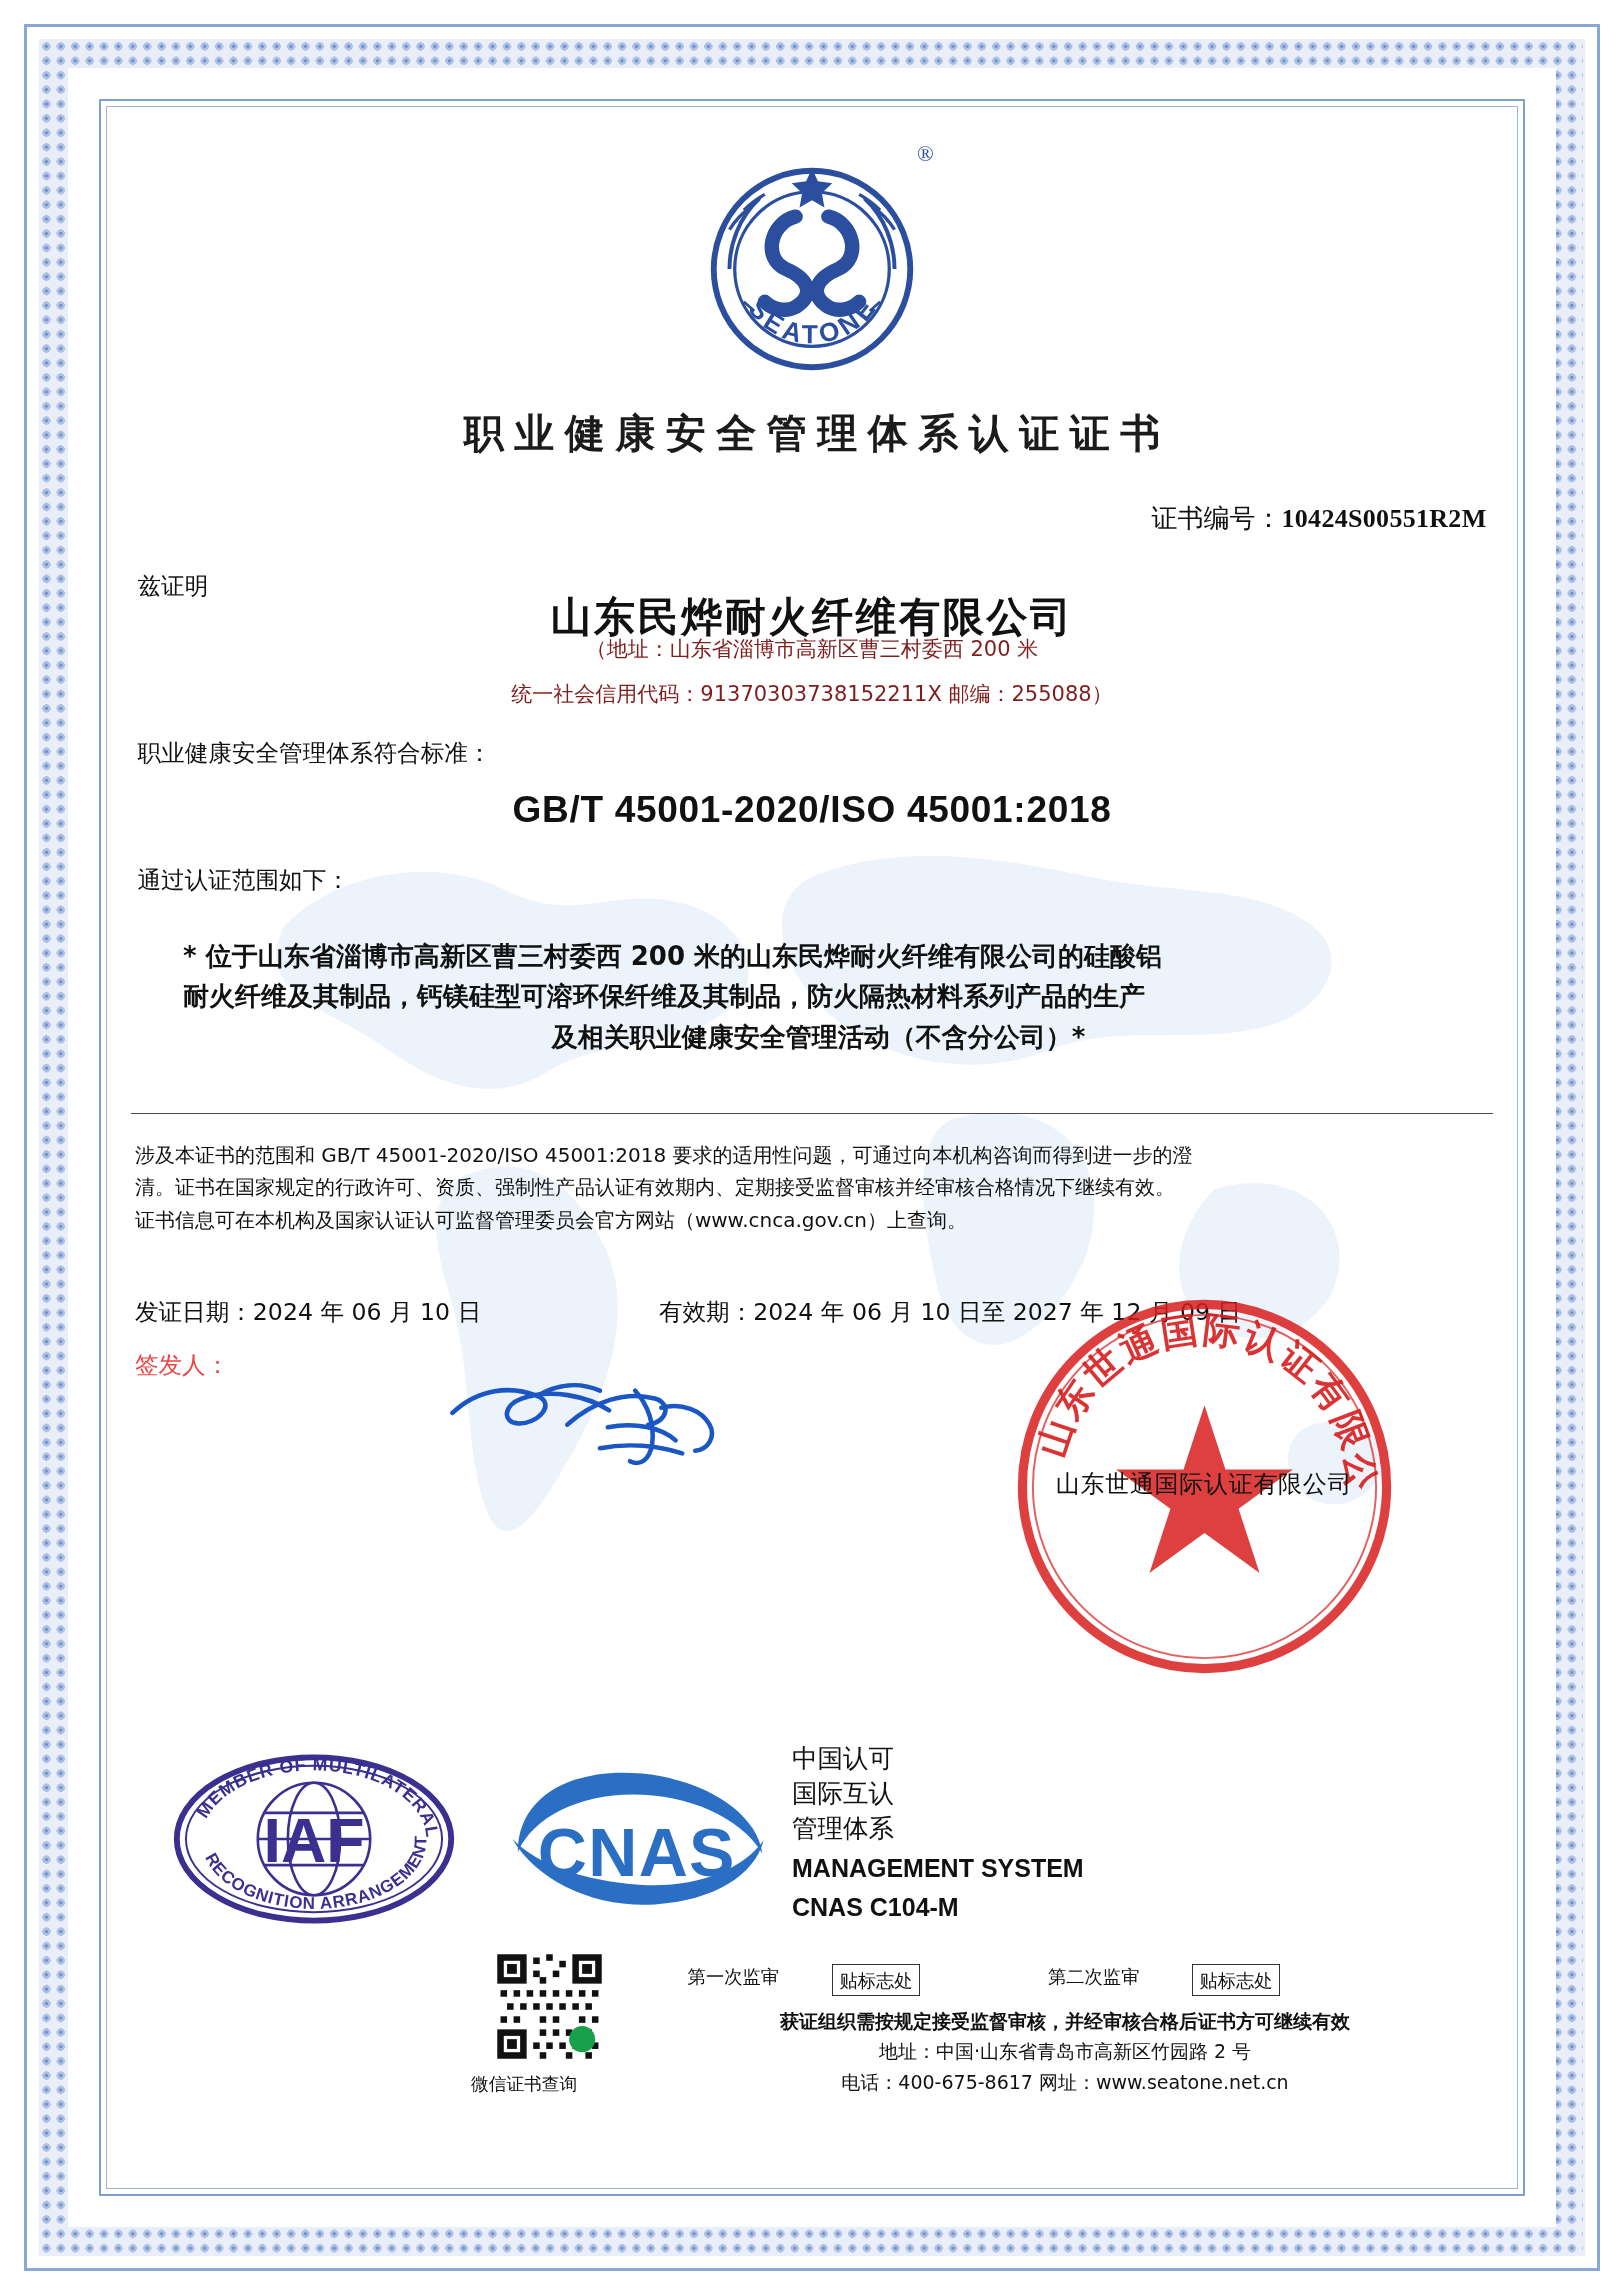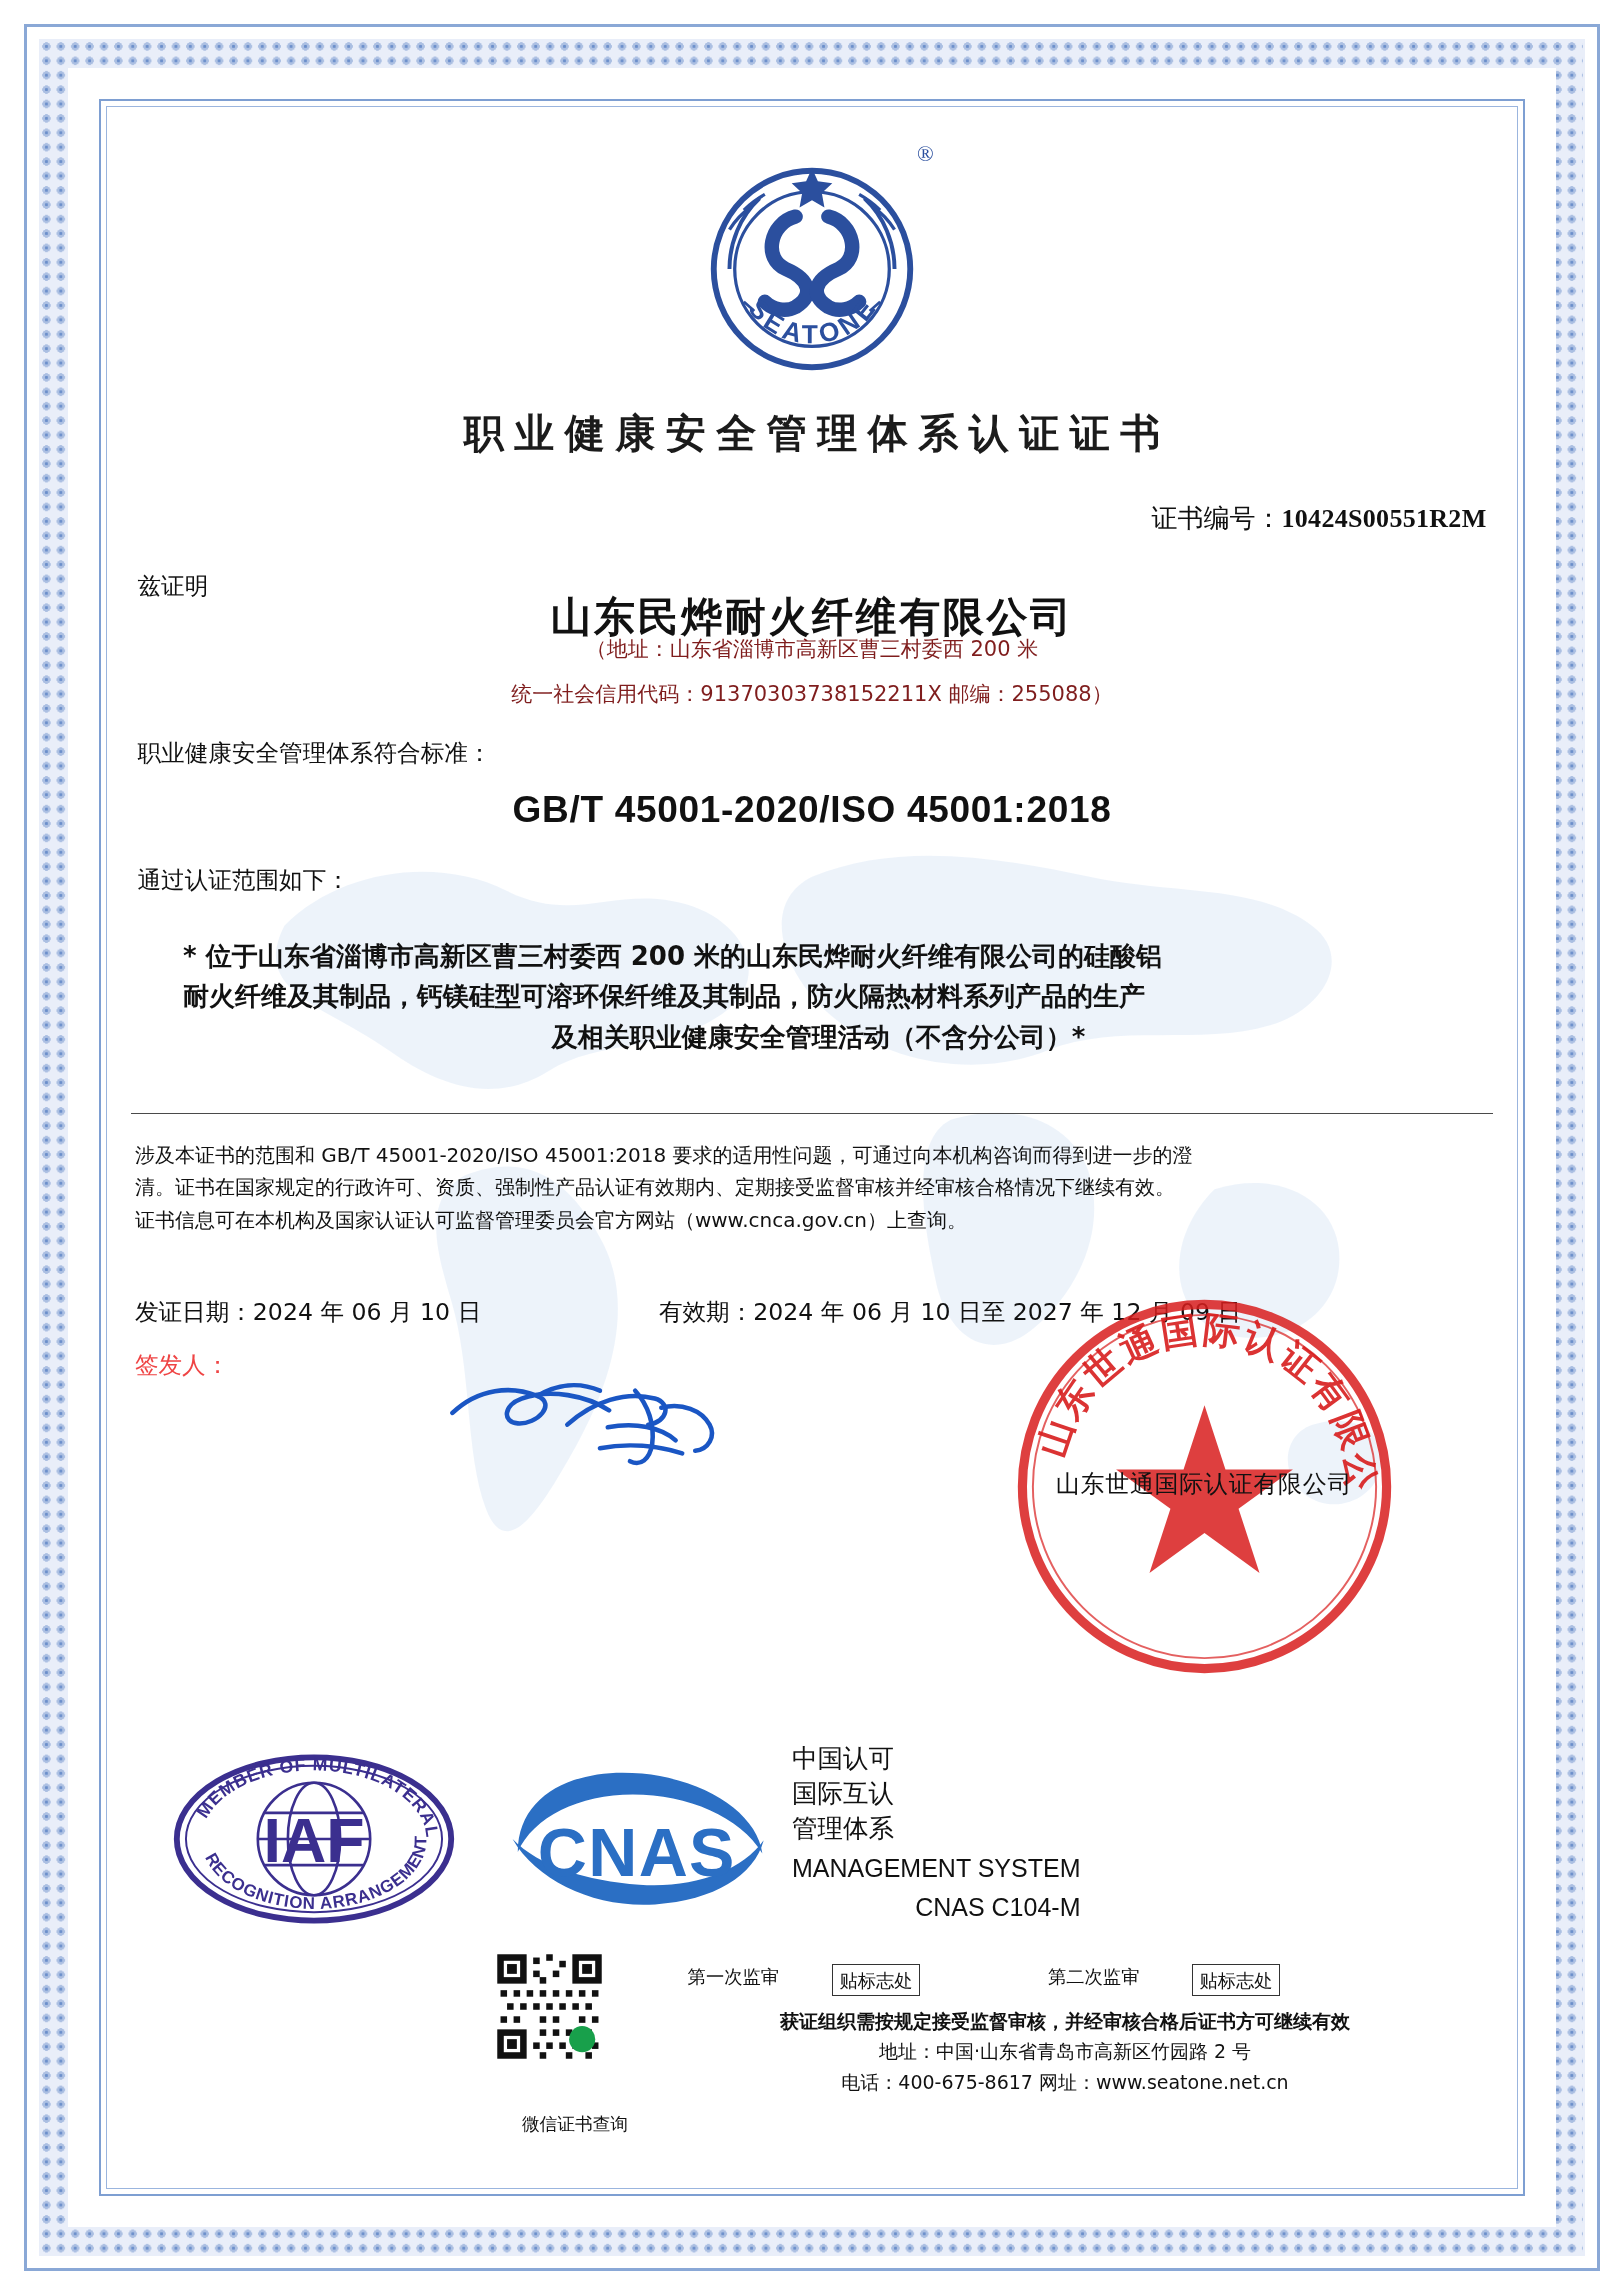--- a/index.html
+++ b/index.html
@@ -284,43 +284,41 @@
     font-family: "DejaVu Sans", sans-serif;
     color: #111;
   }
   .cnas-text .zh {
     font-size: 25.5px;
     line-height: 1.38;
   }
   .cnas-text .en {
     margin-top: 5.2px;
     font-size: 25px;
-    font-weight: normal;
+    font-weight: bold;
     font-family: "Liberation Sans", sans-serif;
     line-height: 1.35;
-    text-align: right;
   }
 
   .qr {
     position: absolute;
     left: 363px;
     top: 1833px;
     width: 111px;
     height: 111px;
   }
   .qr-caption {
     position: absolute;
     left: 340px;
     top: 1954px;
     width: 157px;
-    text-align: right;
+    text-align: left;
     font-size: 17.7px;
     font-family: "DejaVu Sans", sans-serif;
     color: #111;
-    margin-top: 40px;
   }
 
   .audit-row {
     position: absolute;
     left: 537px;
     right: 39px;
     top: 1846px;
     font-size: 18.3px;
     font-family: "DejaVu Sans", sans-serif;
     color: #111;

